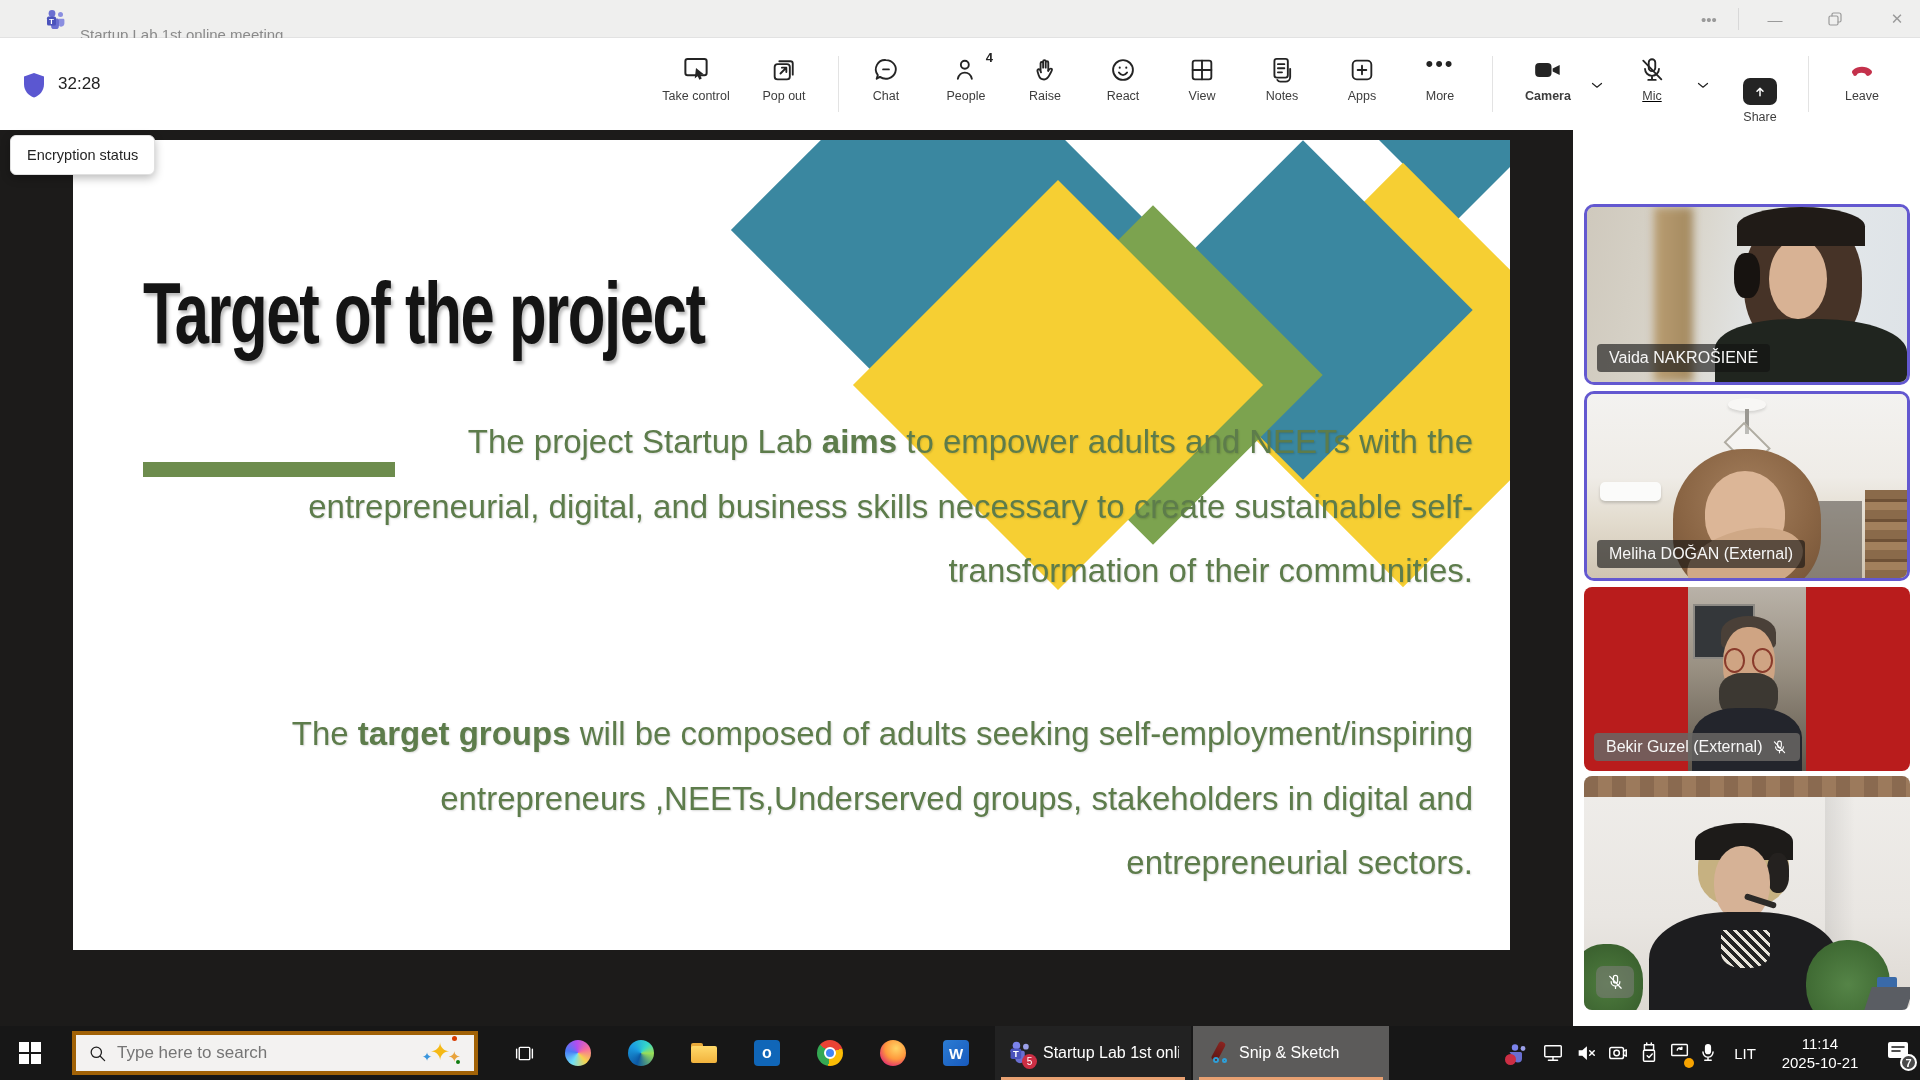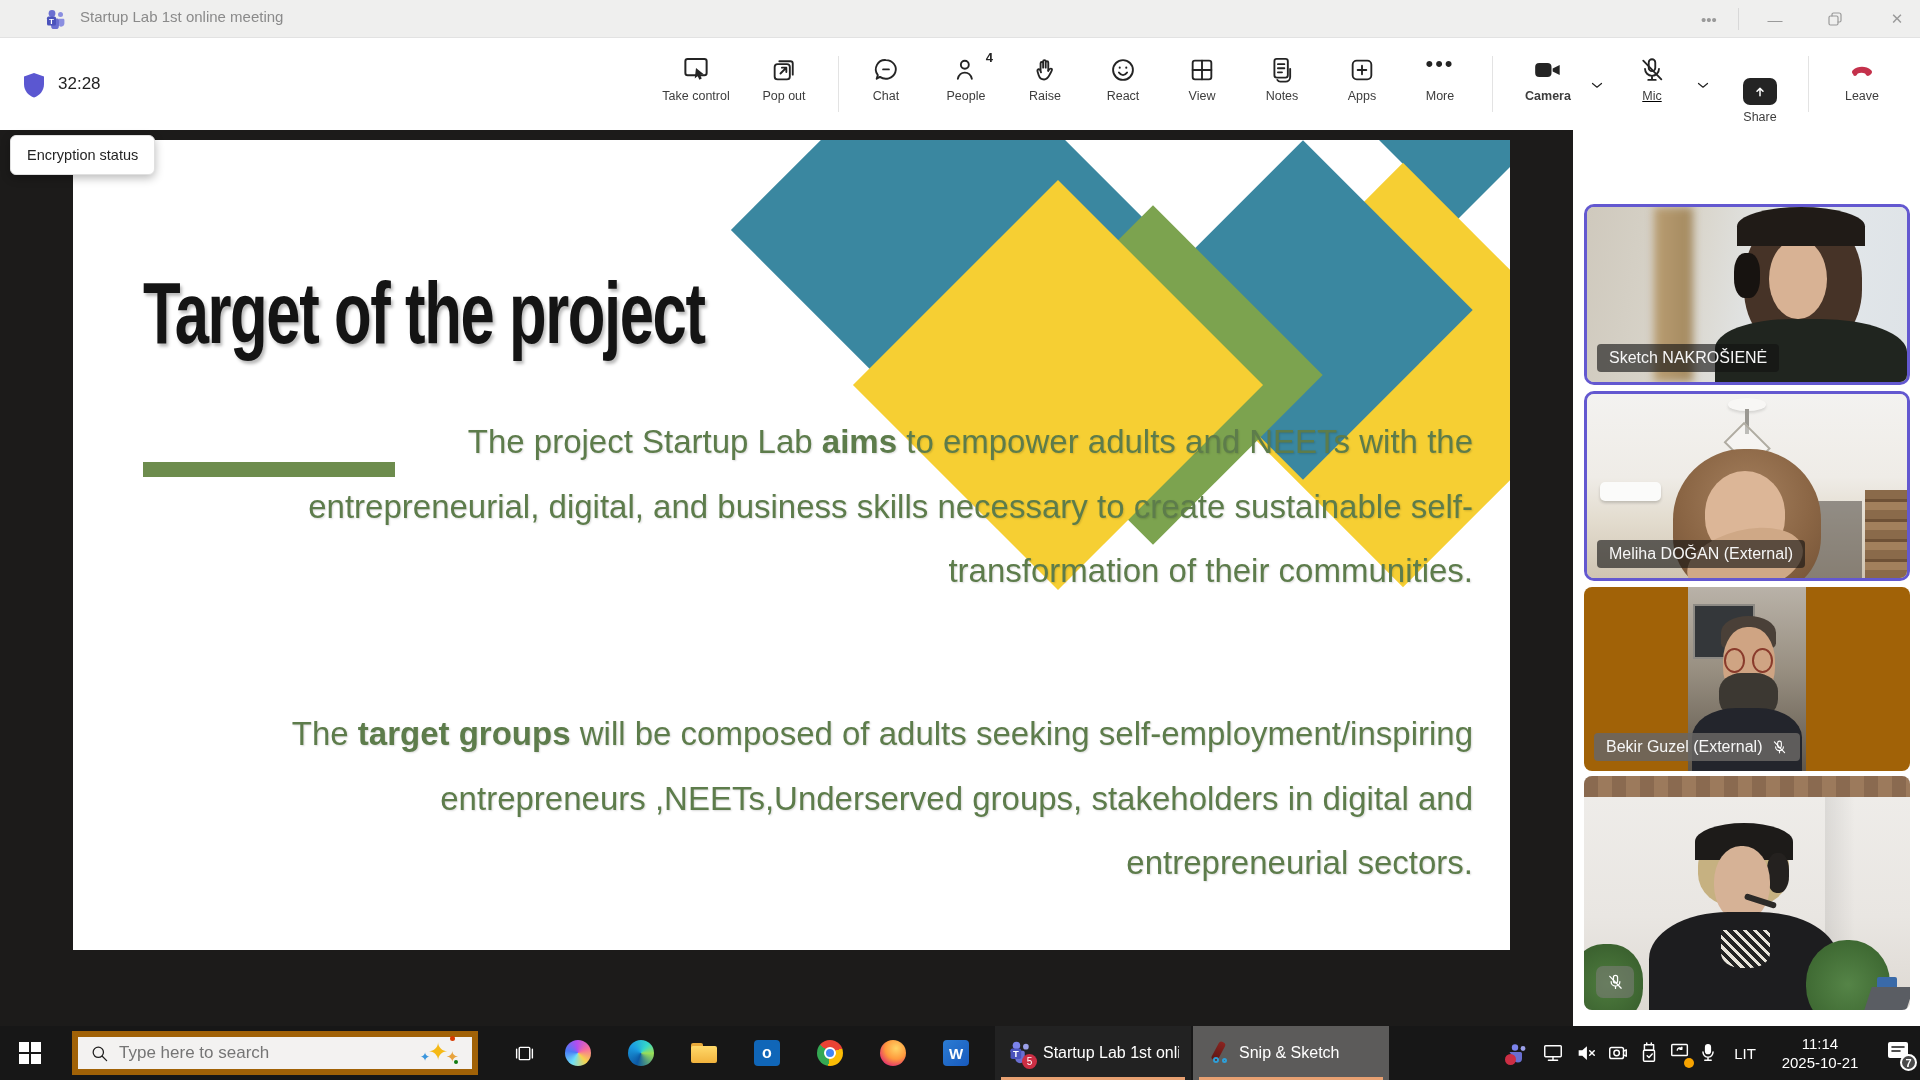--- a/index.html
+++ b/index.html
@@ -3,21 +3,21 @@
 <meta charset="utf-8">
 <style>
   * { margin:0; padding:0; box-sizing:border-box; }
   html,body { width:1920px; height:1080px; overflow:hidden; background:#fff;
     font-family:"Liberation Sans", sans-serif; }
   .abs { position:absolute; }
   #screen { position:relative; width:1920px; height:1080px; background:#fff; }
 
   
   #titlebar { left:0; top:0; width:1920px; height:38px; background:#efefee; border-bottom:1px solid #e2e2e2; }
-  .tb-title { left:80px; top:8px; font-size:15px; color:#8a8a8a; }
+  .tb-title { left:80px; top:26px; font-size:15px; color:#8a8a8a; }
   .tb-teams-icon { left:44px; top:9px; width:22px; height:20px; }
   .win-ctl { top:0; width:46px; height:38px; display:flex; align-items:center; justify-content:center;
     color:#9a9a9a; font-size:15px; }
   .win-div { left:1738px; top:8px; width:1px; height:22px; background:#d8d8d8; }
 
   
   #toolbar { left:0; top:38px; width:1920px; height:92px; background:#ffffff; }
   .timer { left:58px; top:0; height:92px; display:flex; align-items:center; font-size:17px; color:#1f1f1f; }
   .shield { left:22px; top:34px; width:24px; height:26px; }
   .tbtn { top:6px; height:80px; display:flex; flex-direction:column; align-items:center; justify-content:flex-start; cursor:default; }
@@ -55,21 +55,21 @@
     font-size:16px; padding:5px 12px; border-radius:4px; display:flex; align-items:center; gap:8px; z-index:9; white-space:nowrap; }
   .nlabel.gray { background:rgba(104,102,100,.85); }
   .micbtn { position:absolute; left:12px; bottom:12px; width:38px; height:32px; border-radius:7px;
     background:rgba(128,126,123,.55); display:flex; align-items:center; justify-content:center; z-index:9; }
   svg.wic { stroke:#fff; fill:none; stroke-width:1.6; stroke-linecap:round; stroke-linejoin:round; }
   .vdec { position:absolute; }
 
   
   #taskbar { left:0; top:1026px; width:1920px; height:54px; background:#171717; z-index:50; }
   .tk { position:absolute; display:flex; align-items:center; justify-content:center; }
-  #searchbox { left:72px; top:5px; width:406px; height:44px; background:#f3f2f1; border:6px solid #a16207;
+  #searchbox { left:72px; top:5px; width:406px; height:44px; background:#f3f2f1; border:4px solid #a16207;
     display:flex; align-items:center; padding:0 12px; gap:10px; }
   #searchbox input { border:none; outline:none; background:transparent; font-size:17px; color:#3c3c3c;
     font-family:"Liberation Sans",sans-serif; flex:1; }
   .appbtn { top:0; height:54px; display:flex; align-items:center; gap:10px; padding:0 12px; color:#fff; font-size:16px; }
   .underline { position:absolute; left:6px; right:6px; bottom:0; height:3px; background:#e8a172; }
   .trayico { top:0; height:54px; width:32px; }
   .clock { color:#fff; font-size:15px; line-height:19px; text-align:center; }
   .lang { color:#fff; font-size:15px; }
 </style>
 </head>
@@ -290,38 +290,38 @@
   <div id="panel" class="abs">
 
     <div class="tile speaking" style="top:74px;height:181px;">
       <div class="vdec" style="inset:0;background:linear-gradient(100deg,#cfc9bd 0%,#d9d5cb 32%,#e4e8eb 58%,#dee3e7 100%);"></div>
       <div class="vdec" style="left:21%;top:0;width:12%;height:100%;background:linear-gradient(90deg,#b99d72,#a3895f);filter:blur(4px);"></div>
       <div class="vdec" style="left:49%;top:4%;width:37%;height:80%;background:#463327;border-radius:46%;"></div>
       <div class="vdec" style="left:57%;top:18%;width:18%;height:46%;background:#d8b294;border-radius:50%;"></div>
       <div class="vdec" style="left:46%;top:26%;width:8%;height:26%;background:#171310;border-radius:42%;"></div>
       <div class="vdec" style="left:47%;top:0%;width:40%;height:22%;border-bottom:0;border-radius:50% 50% 0 0;background:#201b17;"></div>
       <div class="vdec" style="left:40%;top:64%;width:60%;height:42%;background:#20251f;border-radius:40% 45% 0 0;"></div>
-      <div class="nlabel">Sketch NAKROŠIENĖ</div>
+      <div class="nlabel">Vaida NAKROŠIENĖ</div>
     </div>
 
     <div class="tile speaking" style="top:261px;height:190px;">
       <div class="vdec" style="inset:0;background:linear-gradient(180deg,#f3f2f0 0%,#efece7 45%,#e2dbcd 70%,#cfc4b2 100%);"></div>
       <div class="vdec" style="left:44%;top:2%;width:12%;height:7%;background:#f8f7f5;border-radius:50%;box-shadow:0 2px 3px rgba(0,0,0,.12);"></div>
       <div class="vdec" style="left:49.3%;top:8%;width:1.4%;height:14%;background:#9a9892;"></div>
       <div class="vdec" style="left:44%;top:20%;width:12%;height:16%;border:2px solid #b0aca2;transform:rotate(45deg);background:rgba(255,255,255,.35);"></div>
       <div class="vdec" style="left:4%;top:48%;width:19%;height:10%;background:#fbfbfa;border-radius:5px;box-shadow:0 2px 3px rgba(0,0,0,.18);"></div>
       <div class="vdec" style="right:0;top:52%;width:13%;height:48%;background:repeating-linear-gradient(180deg,#8a6a4a 0 9px,#6e5136 9px 12px,#a2805c 12px 20px);"></div>
       <div class="vdec" style="left:64%;top:58%;width:22%;height:42%;background:#4a4640;opacity:.55;"></div>
       <div class="vdec" style="left:27%;top:30%;width:46%;height:80%;background:radial-gradient(circle at 50% 35%,#a5805e 0%,#8a6544 55%,#6f4f34 100%);border-radius:48% 48% 40% 40%;"></div>
       <div class="vdec" style="left:37%;top:42%;width:25%;height:46%;background:#dcb697;border-radius:50% 50% 44% 44%;"></div>
       <div class="vdec" style="left:31%;top:74%;width:37%;height:34%;background:#cfa886;border-radius:50%;transform:rotate(-14deg);"></div>
       <div class="nlabel">Meliha DOĞAN (External)</div>
     </div>
 
-    <div class="tile" style="top:457px;height:184px;background:#a16207;border-radius:8px;">
+    <div class="tile" style="top:457px;height:184px;background:#b91c1c;border-radius:8px;">
       <div class="vdec" style="left:32%;top:0;width:36%;height:100%;background:linear-gradient(180deg,#b9b2a8 0%,#988f81 45%,#5f574c 100%);"></div>
       <div class="vdec" style="left:33.5%;top:9%;width:19%;height:30%;background:#34373a;border:2px solid #8d8a84;"></div>
       <div class="vdec" style="left:42%;top:16%;width:17%;height:18%;background:#4a4038;border-radius:50% 50% 20% 20%;"></div>
       <div class="vdec" style="left:42.5%;top:22%;width:16%;height:40%;background:#cfa483;border-radius:46%;"></div>
       <div class="vdec" style="left:43%;top:33%;width:6.5%;height:14%;border:2.5px solid #8a3b2c;border-radius:50%;"></div>
       <div class="vdec" style="left:51.5%;top:33%;width:6.5%;height:14%;border:2.5px solid #8a3b2c;border-radius:50%;"></div>
       <div class="vdec" style="left:41.5%;top:47%;width:18%;height:26%;background:#3c3832;border-radius:38% 38% 46% 46%;"></div>
       <div class="vdec" style="left:33%;top:66%;width:34%;height:40%;background:#23252c;border-radius:40% 40% 0 0;"></div>
       <div class="nlabel gray">
         <span>Bekir Guzel (External)</span>

